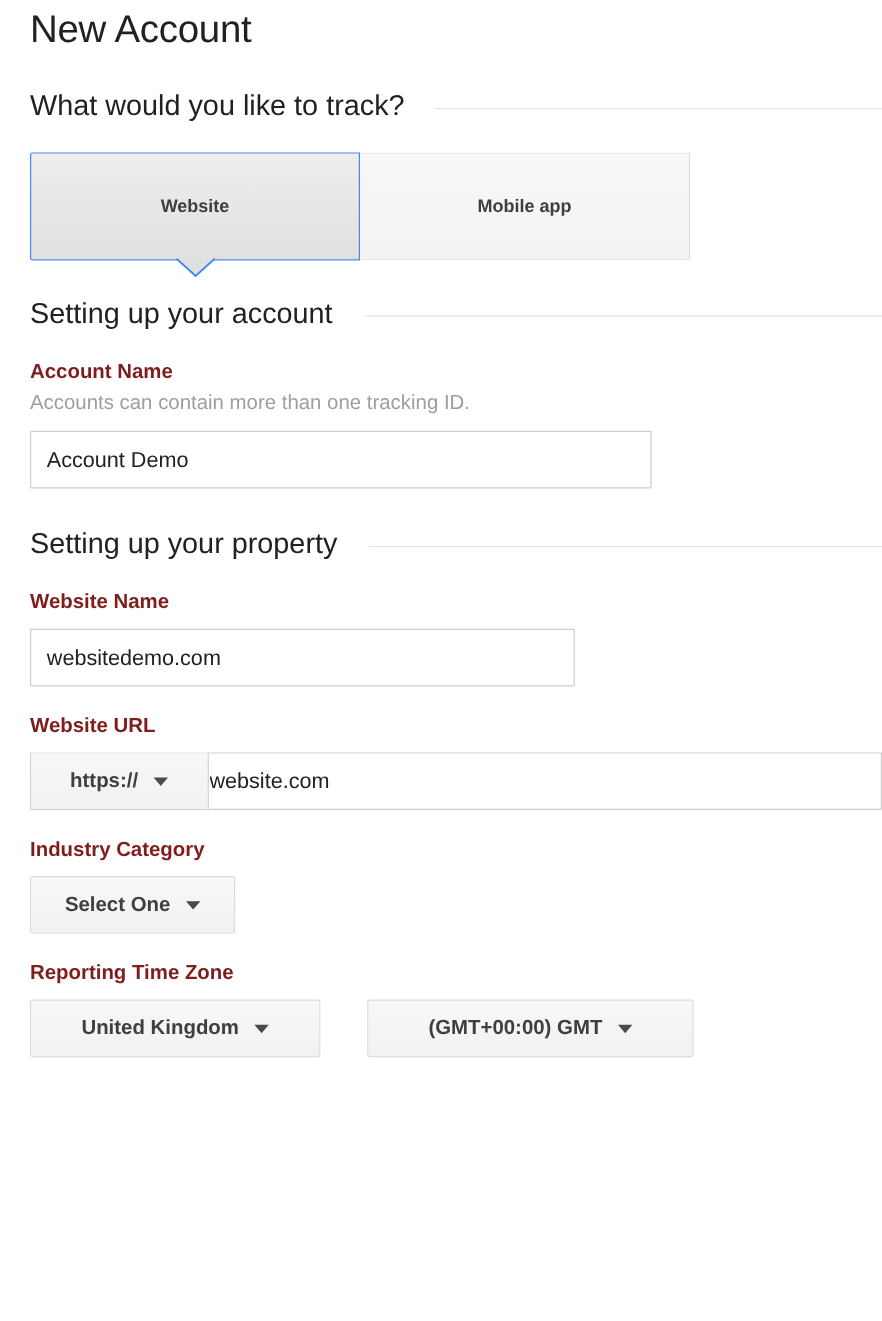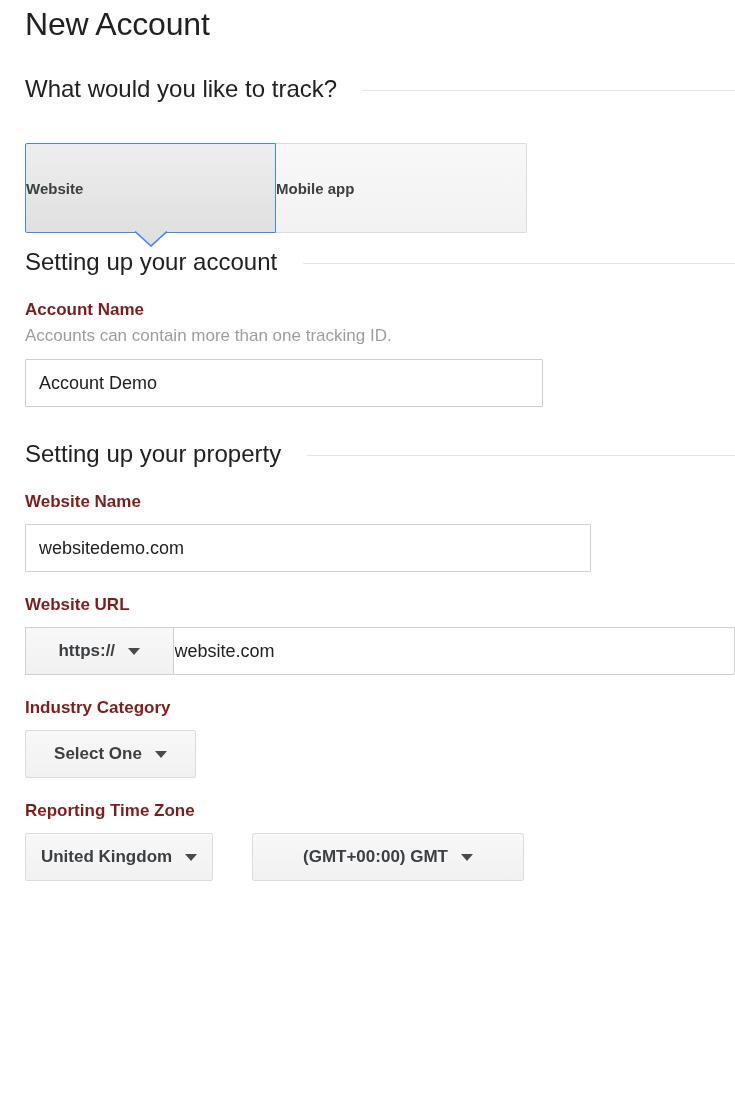--- a/index.html
+++ b/index.html
@@ -54,32 +54,31 @@
 
   
   .tabs {
     display: flex;
     margin-top: 23px;
     height: 90px;
     position: relative;
     width: 550px;
   }
   .tab {
-    width: 251px;
+    width: 275px;
     height: 90px;
     display: flex;
     align-items: center;
-    justify-content: flex-start;
+    justify-content: center;
     font-size: 15px;
     font-weight: bold;
     color: #3c4043;
     position: relative;
     cursor: pointer;
     user-select: none;
-    margin-top: 16px;
   }
   .tab.inactive {
     background: linear-gradient(to bottom, #f8f8f8 0%, #f2f2f2 100%);
     border: 1px solid #dcdcdc;
     border-left: none;
     border-radius: 0 2px 2px 0;
     color: #3c4043;
   }
   .tab.active {
     background: linear-gradient(to bottom, #eeeeee 0%, #e0e0e0 100%);
@@ -121,21 +120,21 @@
     border: 1px solid #cfcfcf;
     background: #ffffff;
     font-family: "Liberation Sans", "DejaVu Sans", sans-serif;
     font-size: 18px;
     color: #212121;
     padding: 4px 13px;
     outline: none;
     border-radius: 1px;
   }
   .input-account  { width: 518px; }
-  .input-sitename { width: 566px; }
+  .input-sitename { width: 454px; }
 
   
   .url-row {
     display: flex;
     margin-top: 11px;
     height: 48px;
     align-items: stretch;
   }
   .protocol-select {
     width: 155px;
@@ -176,21 +175,21 @@
     border-radius: 2px;
     font-size: 17px;
     font-weight: bold;
     color: #3c4043;
     padding: 0 17px;
     cursor: pointer;
     user-select: none;
     white-space: nowrap;
   }
   .dd-industry { width: 171px; }
-  .dd-country  { width: 188px; }
+  .dd-country  { width: 242px; }
   .dd-timezone { width: 272px; margin-left: 39px; }
 
   .caret {
     display: inline-block;
     width: 0;
     height: 0;
     border-left: 6px solid transparent;
     border-right: 6px solid transparent;
     border-top: 7px solid #4a4a4a;
     margin-left: 13px;

